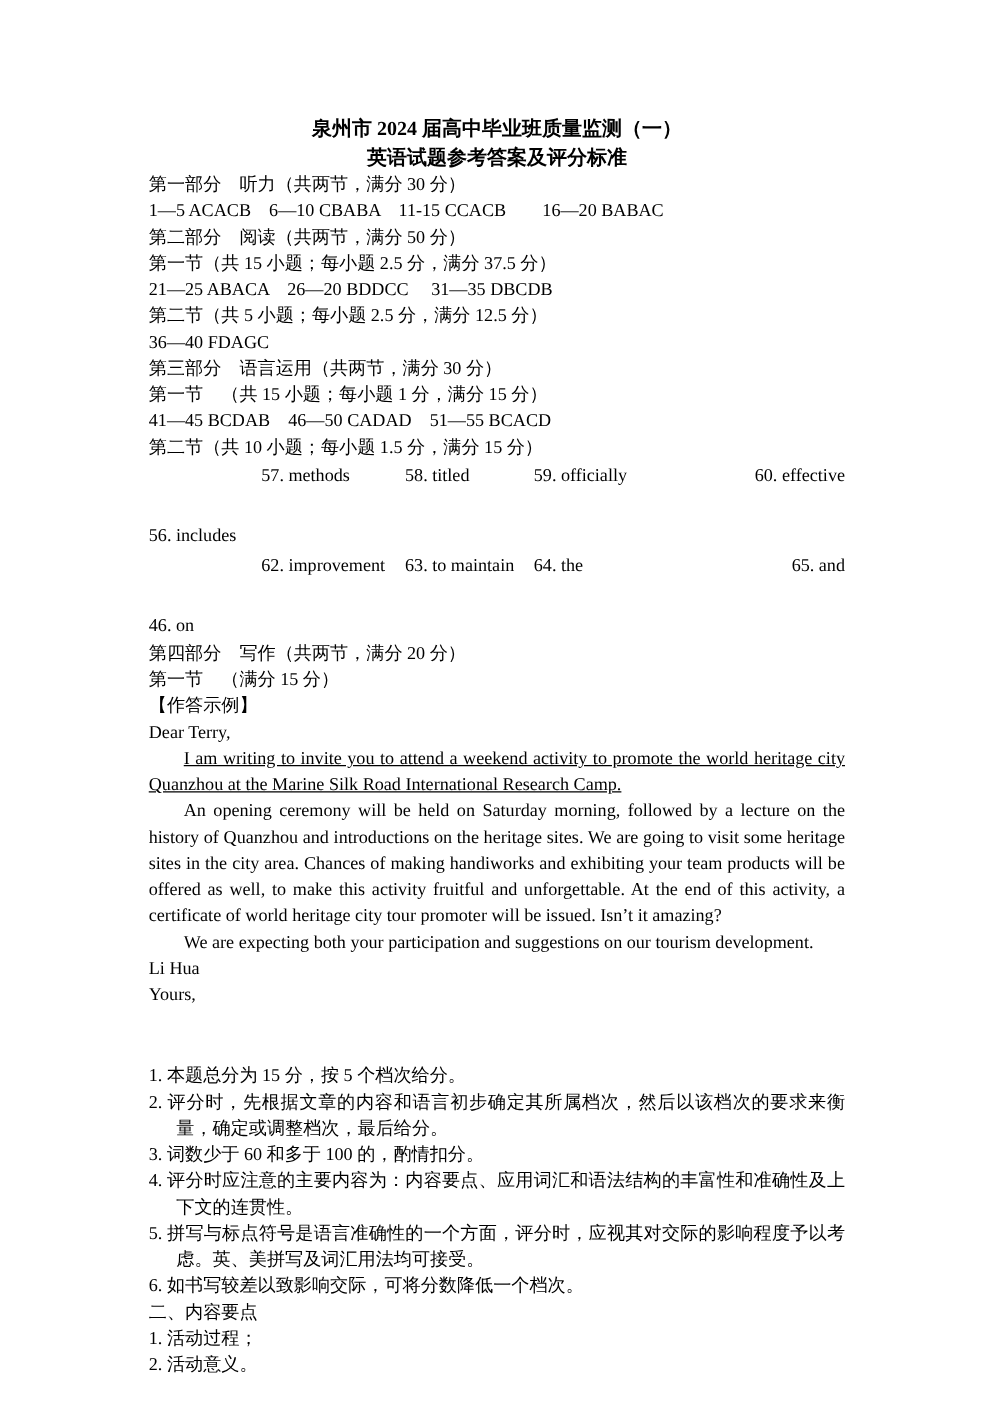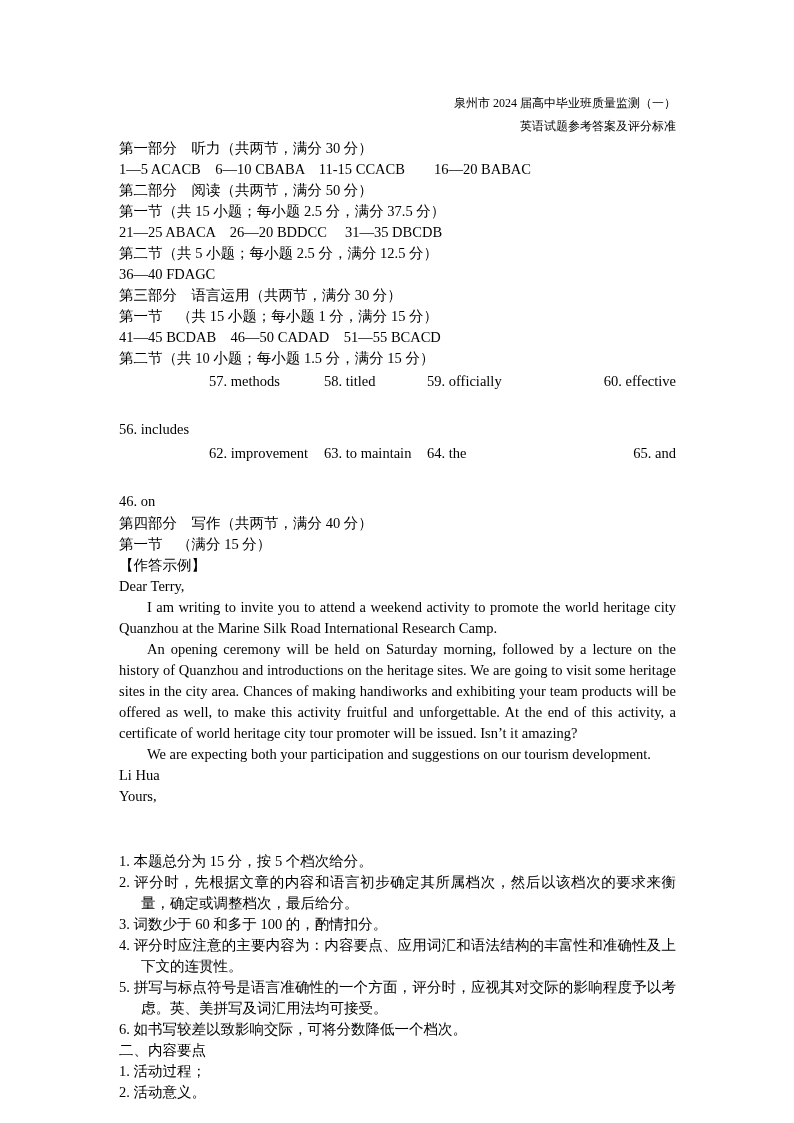--- a/index.html
+++ b/index.html
@@ -11,43 +11,43 @@
     margin: 0 auto;
     background: #ffffff;
     color: #000000;
     font-family: "Liberation Serif", "DejaVu Serif", serif;
     font-size: 14.5px;
     line-height: 21px;
     padding: 92px 118px 30px 119px;
     overflow: hidden;
   }
   .title {
-    text-align: right;
-    font-weight: normal;
-    font-size: 12px;
+    text-align: center;
+    font-weight: bold;
+    font-size: 16px;
     line-height: 23px;
     white-space: pre-wrap;
   }
   .line { white-space: pre-wrap; }
   .fill-row {
     display: flex;
     line-height: 24px;
     white-space: pre;
   }
   .fill-row .c1 { width: 90px; margin-top: 48px; }
   .fill-row .c2 { width: 115px; }
   .fill-row .c3 { width: 103px; }
   .fill-row .c4 { width: 92px; }
   .fill-row .c5 { flex: 1; text-align: right; }
   .essay-p {
     text-align: justify;
     text-indent: 28px;
     margin: 0;
   }
-  .underlined { }
+  .underlined { text-decoration: underline; }
   .hang {
     padding-left: 22px;
     text-indent: -22px;
     text-align: justify;
   }
   .section-gap { height: 44px; }
 </style>
 </head>
 <body>
 
@@ -76,21 +76,21 @@
     <span class="c5">60. effective</span>
   </div>
   <div class="fill-row">
     <span class="c1">46. on</span>
     <span class="c2">62. improvement</span>
     <span class="c3">63. to maintain</span>
     <span class="c4">64. the</span>
     <span class="c5">65. and</span>
   </div>
 
-  <div class="line">第四部分　写作（共两节，满分 40 分）</div>
+  <div class="line">第四部分　写作（共两节，满分 20 分）</div>
   <div class="line">第一节　（满分 15 分）</div>
 
   <div class="line">【作答示例】</div>
   <div class="line">Dear Terry,</div>
 
   <p class="essay-p underlined">I am writing to invite you to attend a weekend activity to promote the world heritage city Quanzhou at the Marine Silk Road International Research Camp.</p>
   <p class="essay-p">An opening ceremony will be held on Saturday morning, followed by a lecture on the history of Quanzhou and introductions on the heritage sites. We are going to visit some heritage sites in the city area. Chances of making handiworks and exhibiting your team products will be offered as well, to make this activity fruitful and unforgettable. At the end of this activity, a certificate of world heritage city tour promoter will be issued. Isn’t it amazing?</p>
   <p class="essay-p">We are expecting both your participation and suggestions on our tourism development.</p>
 
   <div class="line">Li Hua</div>

